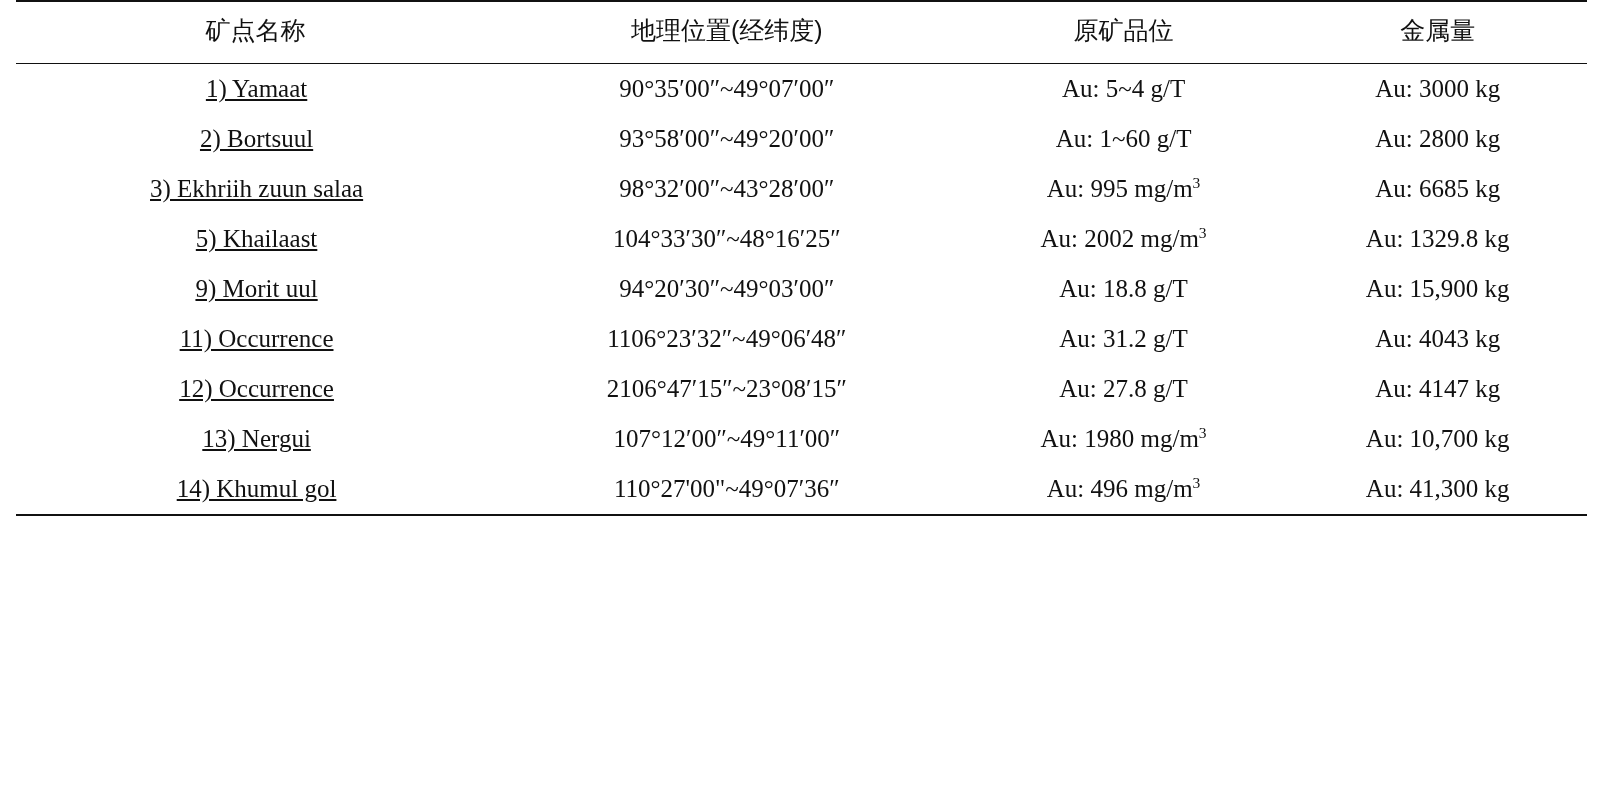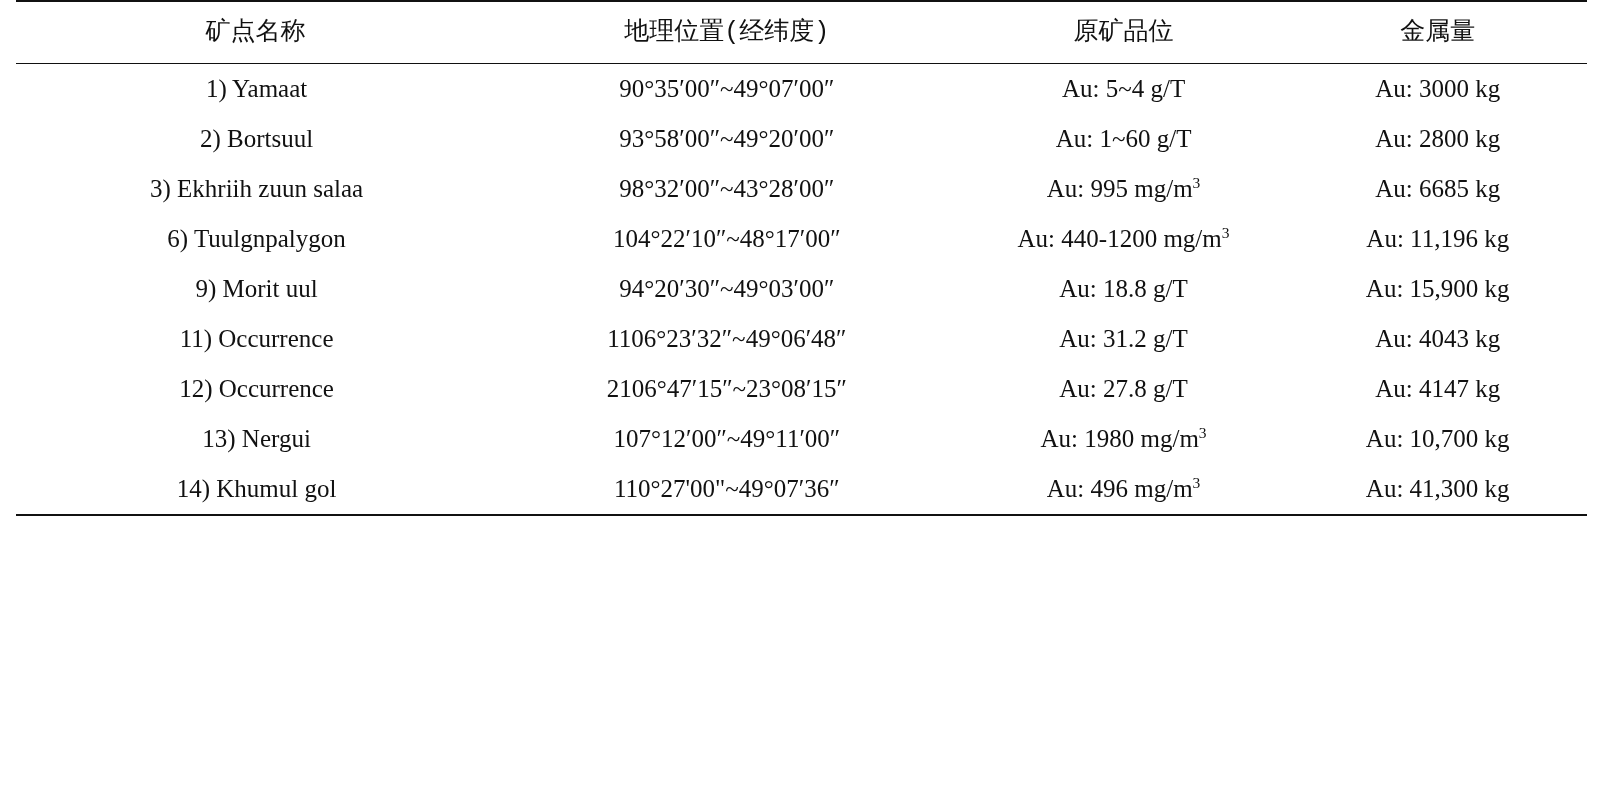--- a/index.html
+++ b/index.html
@@ -26,35 +26,36 @@
     border-collapse: collapse;
     table-layout: fixed;
   }
   table.data-table thead tr.header-row th {
     font-weight: normal;
     font-size: 25px;
     padding: 12px 0 16px 0;
     border-top: 2.5px solid #111111;
     border-bottom: 1.3px solid #111111;
     text-align: center;
-    font-family: Liberation Mono, monospace;
+    font-family: Liberation Sans, sans-serif;
   }
   table.data-table tbody tr td {
     font-size: 25px;
     padding: 11px 0 11px 0;
     text-align: center;
     vertical-align: middle;
     white-space: nowrap;
   }
   table.data-table tbody tr:last-child td {
     border-bottom: 2.5px solid #111111;
   }
   td.cell-name {
     text-align: left;
     padding-left: 2px !important;
+    text-decoration: underline;
   }
   .col-name   { width: 30.5%; }
   .col-pos    { width: 29.5%; }
   .col-grade  { width: 21.0%; }
   .col-metal  { width: 19.0%; }
 
   .sup {
     font-size: 0.62em;
     vertical-align: super;
     line-height: 0;
@@ -92,24 +93,24 @@
           <td class="cell-grade">Au: 1~60 g/T</td>
           <td class="cell-metal">Au: 2800 kg</td>
         </tr>
         <tr>
           <td class="cell-name">3) Ekhriih zuun salaa</td>
           <td class="cell-position">98°32′00″~43°28′00″</td>
           <td class="cell-grade"><span>Au: 995 mg/m</span><span class="sup">3</span></td>
           <td class="cell-metal">Au: 6685 kg</td>
         </tr>
         <tr>
-          <td class="cell-name">6) Tuulgnpalygon</td>
-          <td class="cell-position">104°22′10″~48°17′00″</td>
-          <td class="cell-grade"><span>Au: 440-1200 mg/m</span><span class="sup">3</span></td>
-          <td class="cell-metal">Au: 11,196 kg</td>
+          <td class="cell-name">5) Khailaast</td>
+          <td class="cell-position">104°33′30″~48°16′25″</td>
+          <td class="cell-grade"><span>Au: 2002 mg/m</span><span class="sup">3</span></td>
+          <td class="cell-metal">Au: 1329.8 kg</td>
         </tr>
         <tr>
           <td class="cell-name">9) Morit uul</td>
           <td class="cell-position">94°20′30″~49°03′00″</td>
           <td class="cell-grade">Au: 18.8 g/T</td>
           <td class="cell-metal">Au: 15,900 kg</td>
         </tr>
         <tr>
           <td class="cell-name">11) Occurrence</td>
           <td class="cell-position">1106°23′32″~49°06′48″</td>

